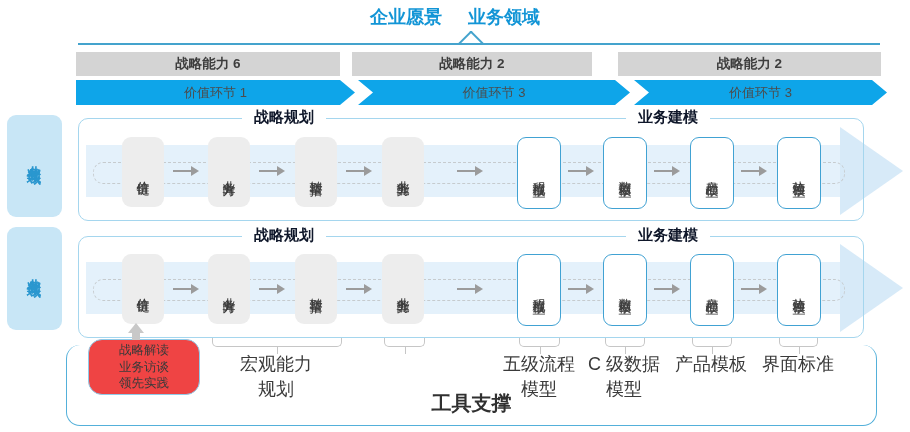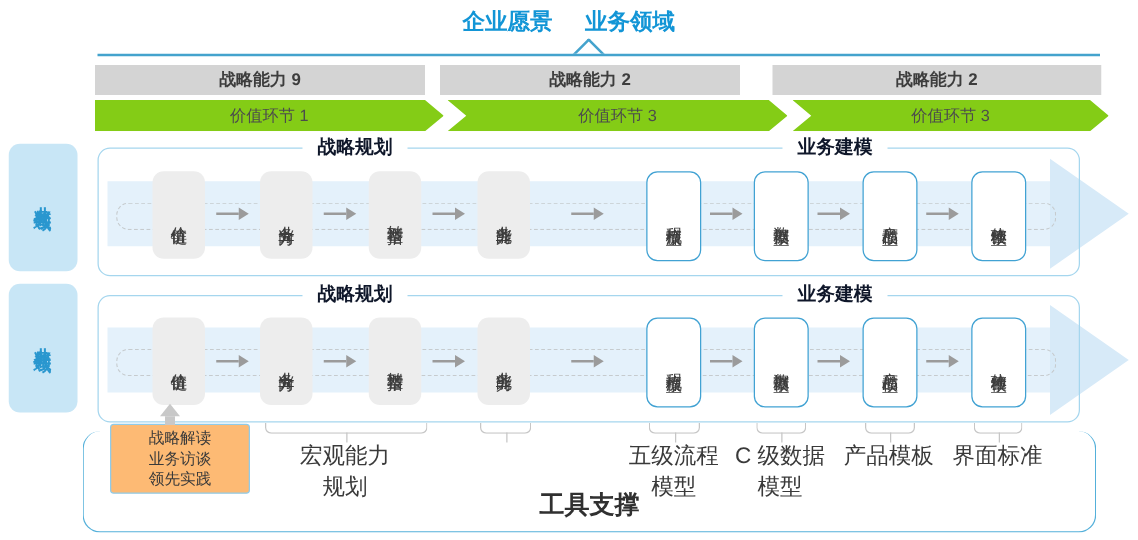--- a/index.html
+++ b/index.html
@@ -11,21 +11,21 @@
          font-size:18px;font-weight:bold;color:#1295d6;}
   .hline{position:absolute;left:78px;top:43px;width:802px;height:2px;background:#44a3cd;}
   .caret-wrap{position:absolute;left:444px;top:31px;width:52px;height:12px;overflow:hidden;}
   .caret{position:absolute;left:11px;top:6px;width:30px;height:30px;
          border-top:2px solid #44a3cd;border-left:2px solid #44a3cd;transform:rotate(45deg);}
 
   
   .capbar{position:absolute;top:52px;height:24px;background:#d4d4d4;color:#3d3d3d;
           font-size:13.5px;font-weight:600;text-align:center;line-height:24px;}
   .cb1{left:76px;width:264px}.cb2{left:352px;width:240px}.cb3{left:618px;width:263px}
-  .chev{position:absolute;top:80px;height:25px;background:#84cc16;color:#4c4c4c;
+  .chev{position:absolute;top:80px;height:25px;background:#0ea5e9;color:#4c4c4c;
         font-size:13px;text-align:center;line-height:25px;}
   .cv1{left:76px;width:279px;clip-path:polygon(0 0,calc(100% - 15px) 0,100% 50%,calc(100% - 15px) 100%,0 100%);}
   .cv2{left:358px;width:272px;clip-path:polygon(0 0,calc(100% - 15px) 0,100% 50%,calc(100% - 15px) 100%,0 100%,15px 50%);}
   .cv3{left:634px;width:253px;clip-path:polygon(0 0,calc(100% - 15px) 0,100% 50%,calc(100% - 15px) 100%,0 100%,15px 50%);}
 
   
   .domain{position:absolute;left:7px;width:55px;background:#c8e6f6;border-radius:9px;
           display:flex;align-items:center;justify-content:center;}
   .d1{top:115px;height:102px}.d2{top:227px;height:103px}
   .domain span{writing-mode:vertical-rl;text-orientation:mixed;color:#2a97cf;
@@ -69,42 +69,42 @@
   
   .bracket{position:absolute;top:338px;height:8px;z-index:2;
            border-left:1px solid #c6c6c6;border-right:1px solid #c6c6c6;border-bottom:1px solid #c6c6c6;
            border-radius:0 0 5px 5px;}
   .bracket::after{content:"";position:absolute;left:50%;bottom:-8px;width:1px;height:8px;background:#c6c6c6;}
   .bk1{left:212px;width:128px}.bk2{left:384px;width:39px}.bk3{left:519px;width:39px}
   .bk4{left:605px;width:38px}.bk5{left:692px;width:38px}.bk6{left:779px;width:37px}
   .ann{position:absolute;top:352px;transform:translateX(-50%);text-align:center;z-index:2;
        font-size:18px;color:#3a3a3a;line-height:1.4;white-space:pre-line;}
   .an1{left:276px}.an2{left:403px}.an3{left:539px}.an4{left:624px}.an5{left:711px}.an6{left:798px}
-  .srcbox{position:absolute;left:88px;top:339px;width:110px;height:54px;background:#fdba74;z-index:2;
-          border:1px solid #90cbe9;border-radius:3px;display:flex;align-items:center;justify-content:center;
+  .srcbox{position:absolute;left:88px;top:339px;width:110px;height:54px;background:#ef4444;z-index:2;
+          border:1px solid #90cbe9;border-radius:14px;display:flex;align-items:center;justify-content:center;
           text-align:center;font-size:12.5px;color:#3a3a3a;line-height:1.35;white-space:pre-line;}
   .uparrow-head{position:absolute;left:128px;top:323px;width:0;height:0;z-index:6;
           border-left:8px solid transparent;border-right:8px solid transparent;border-bottom:10px solid #c8c8c8;}
   .uparrow-shaft{position:absolute;left:132px;top:333px;width:8px;height:7px;background:#c8c8c8;z-index:6;}
 </style>
 </head>
 <body>
 
 <div class="stage">
 
   <div class="title">
     <span>企业愿景</span>
     <span>业务领域</span>
   </div>
   <div class="hline"></div>
   <div class="caret-wrap">
       <div class="caret"></div>
     </div>
 
-  <div class="capbar cb1">战略能力 9</div>
+  <div class="capbar cb1">战略能力 6</div>
   <div class="capbar cb2">战略能力 2</div>
   <div class="capbar cb3">战略能力 2</div>
 
   <div class="chev cv1">价值环节 1</div>
   <div class="chev cv2">价值环节 3</div>
   <div class="chev cv3">价值环节 3</div>
 
   <div class="domain d1">
     <span>业务领域 1</span>
   </div>

